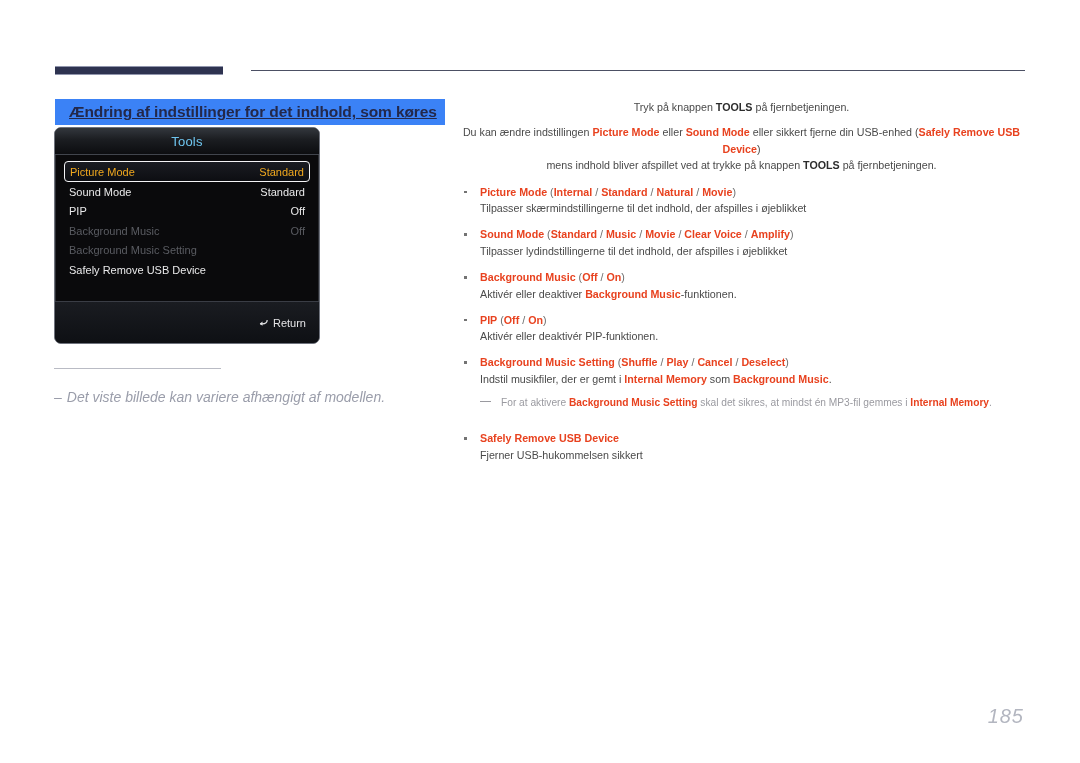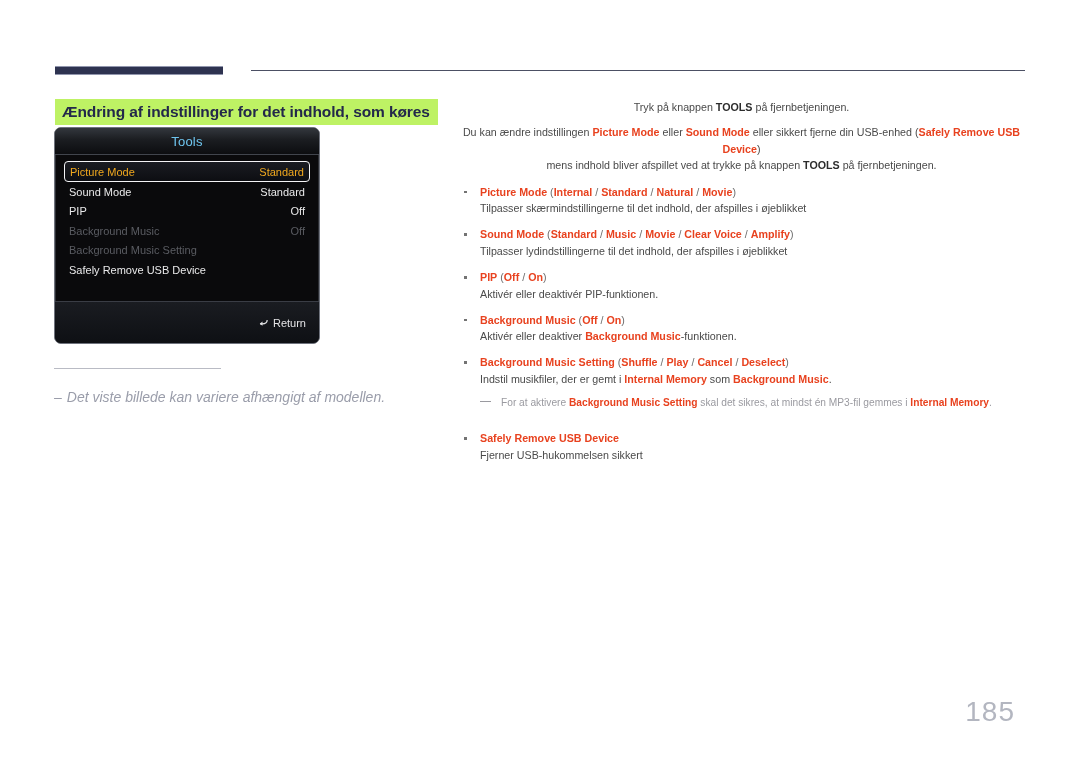--- a/index.html
+++ b/index.html
@@ -42,28 +42,29 @@
     right: 0;
     height: 1px;
     background: #4c5064;
   }
 
   
   .section-title {
     position: absolute;
     left: 55px;
     top: 99px;
-    background: #bef264;
+    background: #3b82f6;
     color: #23284a;
     font-weight: bold;
     font-size: 15.5px;
     letter-spacing: -0.1px;
-    padding: 4px 8px 5px 7px;
+    padding: 4px 8px 5px 14px;
     line-height: 1.1;
     white-space: nowrap;
+    text-decoration: underline;
   }
 
   
   .osd {
     position: absolute;
     left: 54px;
     top: 127px;
     width: 266px;
     height: 217px;
     background: #0a0a0c;
@@ -223,26 +224,27 @@
     top: 6px;
     width: 11px;
     height: 1.6px;
     background: #9a9aa0;
   }
   .note .r { color: #e8421f; }
 
   
   .page-number {
     position: absolute;
-    right: 65px;
+    right: 56px;
     bottom: 35px;
-    font-size: 28px;
+    font-size: 20px;
     color: #b3b6c0;
     letter-spacing: 1px;
     font-weight: 300;
+    font-style: italic;
   }
 </style>
 </head>
 <body>
 
 <div class="header-rule">
   <div class="bar"></div>
   <div class="line"></div>
 </div>
 
@@ -308,27 +310,27 @@
       <div><span class="bullet-head">Picture Mode</span><span class="paren"> (</span><span class="r">Internal</span><span class="sep"> / </span><span class="r">Standard</span><span class="sep"> / </span><span class="r">Natural</span><span class="sep"> / </span><span class="r">Movie</span><span class="paren">)</span></div>
       <div class="bullet-desc">Tilpasser skærmindstillingerne til det indhold, der afspilles i øjeblikket</div>
     </li>
 
     <li>
       <div><span class="bullet-head">Sound Mode</span><span class="paren"> (</span><span class="r">Standard</span><span class="sep"> / </span><span class="r">Music</span><span class="sep"> / </span><span class="r">Movie</span><span class="sep"> / </span><span class="r">Clear Voice</span><span class="sep"> / </span><span class="r">Amplify</span><span class="paren">)</span></div>
       <div class="bullet-desc">Tilpasser lydindstillingerne til det indhold, der afspilles i øjeblikket</div>
     </li>
 
     <li>
+      <div><span class="bullet-head">Background Music</span><span class="paren"> (</span><span class="r">Off</span><span class="sep"> / </span><span class="r">On</span><span class="paren">)</span></div>
+      <div class="bullet-desc"><span>Aktivér eller deaktiver </span><span class="r">Background Music</span><span>-funktionen.</span></div>
+    </li>
+
+    <li>
       <div><span class="bullet-head">PIP</span><span class="paren"> (</span><span class="r">Off</span><span class="sep"> / </span><span class="r">On</span><span class="paren">)</span></div>
       <div class="bullet-desc">Aktivér eller deaktivér PIP-funktionen.</div>
-    </li>
-
-    <li>
-      <div><span class="bullet-head">Background Music</span><span class="paren"> (</span><span class="r">Off</span><span class="sep"> / </span><span class="r">On</span><span class="paren">)</span></div>
-      <div class="bullet-desc"><span>Aktivér eller deaktiver </span><span class="r">Background Music</span><span>-funktionen.</span></div>
     </li>
 
     <li>
       <div><span class="bullet-head">Background Music Setting</span><span class="paren"> (</span><span class="r">Shuffle</span><span class="sep"> / </span><span class="r">Play</span><span class="sep"> / </span><span class="r">Cancel</span><span class="sep"> / </span><span class="r">Deselect</span><span class="paren">)</span></div>
       <div class="bullet-desc"><span>Indstil musikfiler, der er gemt i </span><span class="r">Internal Memory</span><span> som </span><span class="r">Background Music</span><span>.</span></div>
       <div class="note"><span>For at aktivere </span><span class="r">Background Music Setting</span><span> skal det sikres, at mindst én MP3-fil gemmes i </span><span class="r">Internal Memory</span><span>.</span></div>
     </li>
 
     <li>
       <div><span class="bullet-head">Safely Remove USB Device</span></div>

